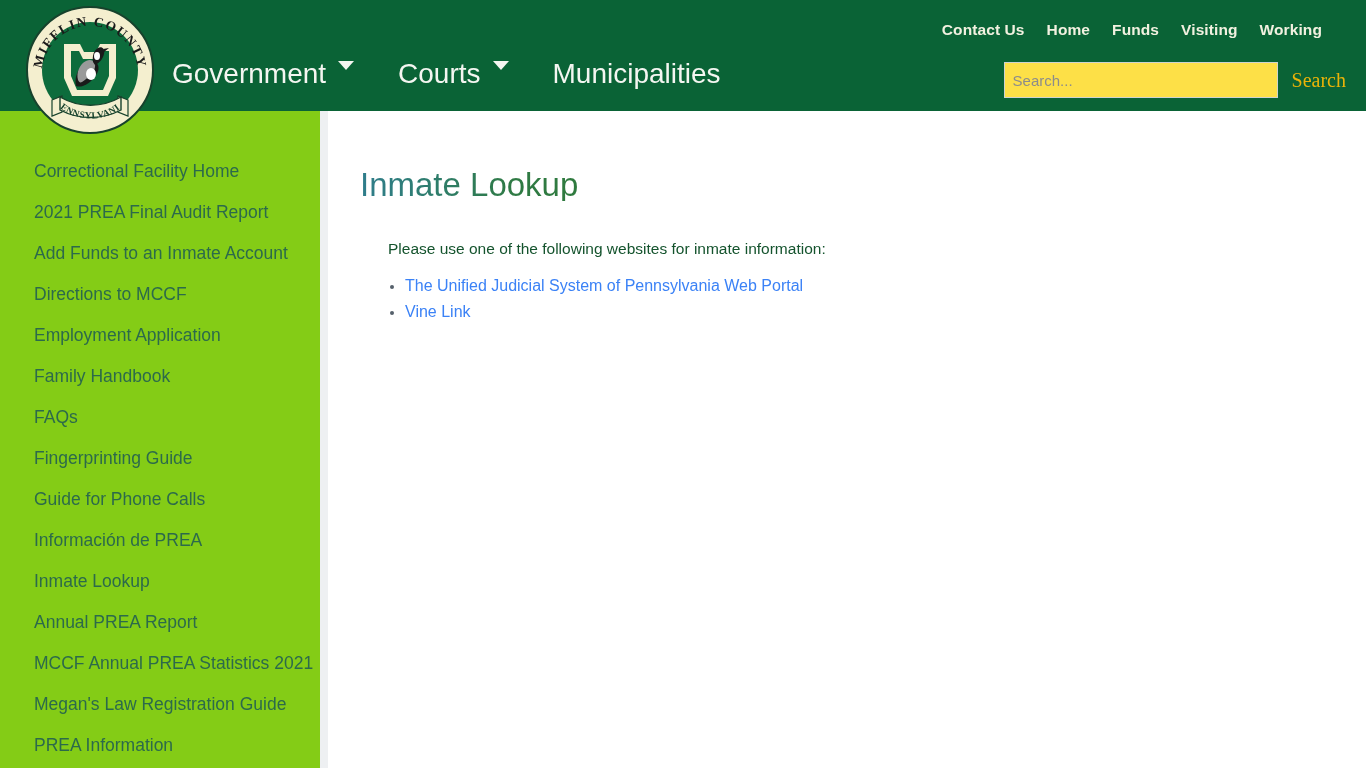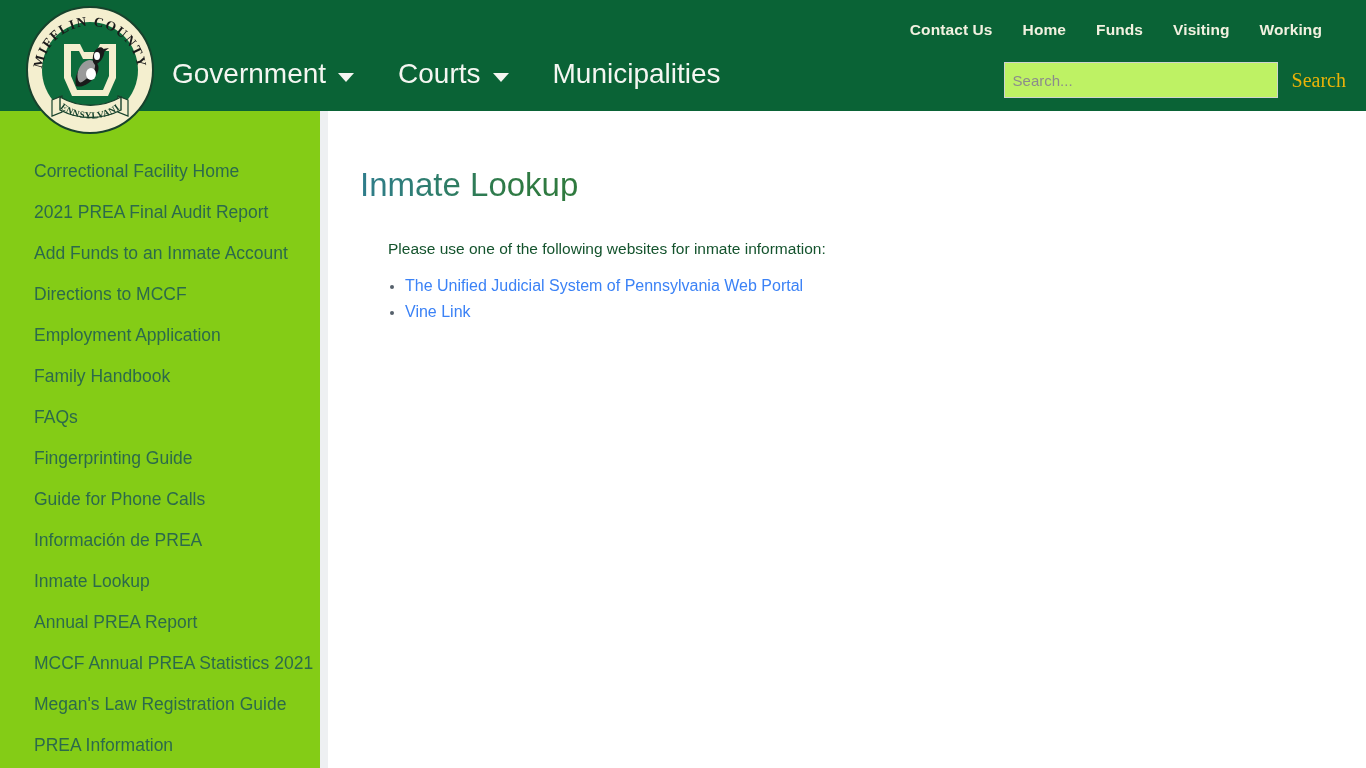--- a/index.html
+++ b/index.html
@@ -29,21 +29,21 @@
   }
   .logo-wrap svg { display: block; width: 133px; height: 133px; }
 
   
   .util-nav {
     position: absolute;
     top: 21px;
     right: 44px;
     display: flex;
     align-items: center;
-    gap: 30px;
+    gap: 22px;
   }
   .util-link {
     color: #f2f1e0;
     font-size: 15.5px;
     font-weight: bold;
     text-decoration: none;
     white-space: nowrap;
     letter-spacing: 0.1px;
     cursor: pointer;
   }
@@ -52,21 +52,20 @@
   .main-nav {
     position: absolute;
     top: 58px;
     left: 172px;
     display: flex;
     align-items: center;
     gap: 0px;
   }
   .nav-item {
     display: flex;
-    align-items: center;
     gap: 12px;
     color: #f4f6f1;
     font-size: 28px;
     font-weight: 400;
     text-decoration: none;
     white-space: nowrap;
     margin-right: 44px;
     cursor: pointer;
   }
   .nav-item:last-child { margin-right: 0; }
@@ -85,21 +84,21 @@
     position: absolute;
     top: 62px;
     right: 0px;
     display: flex;
     align-items: center;
   }
   .search-input {
     width: 274px;
     height: 36px;
     border: 1px solid #cfd4cf;
-    background: #bef264;
+    background: #fde047;
     font-family: "Liberation Sans", sans-serif;
     font-size: 15px;
     color: #333;
     padding: 0 8px;
     outline: none;
   }
   .search-input::placeholder { color: #8c8c8c; }
   .search-btn {
     background: transparent;
     border: none;

